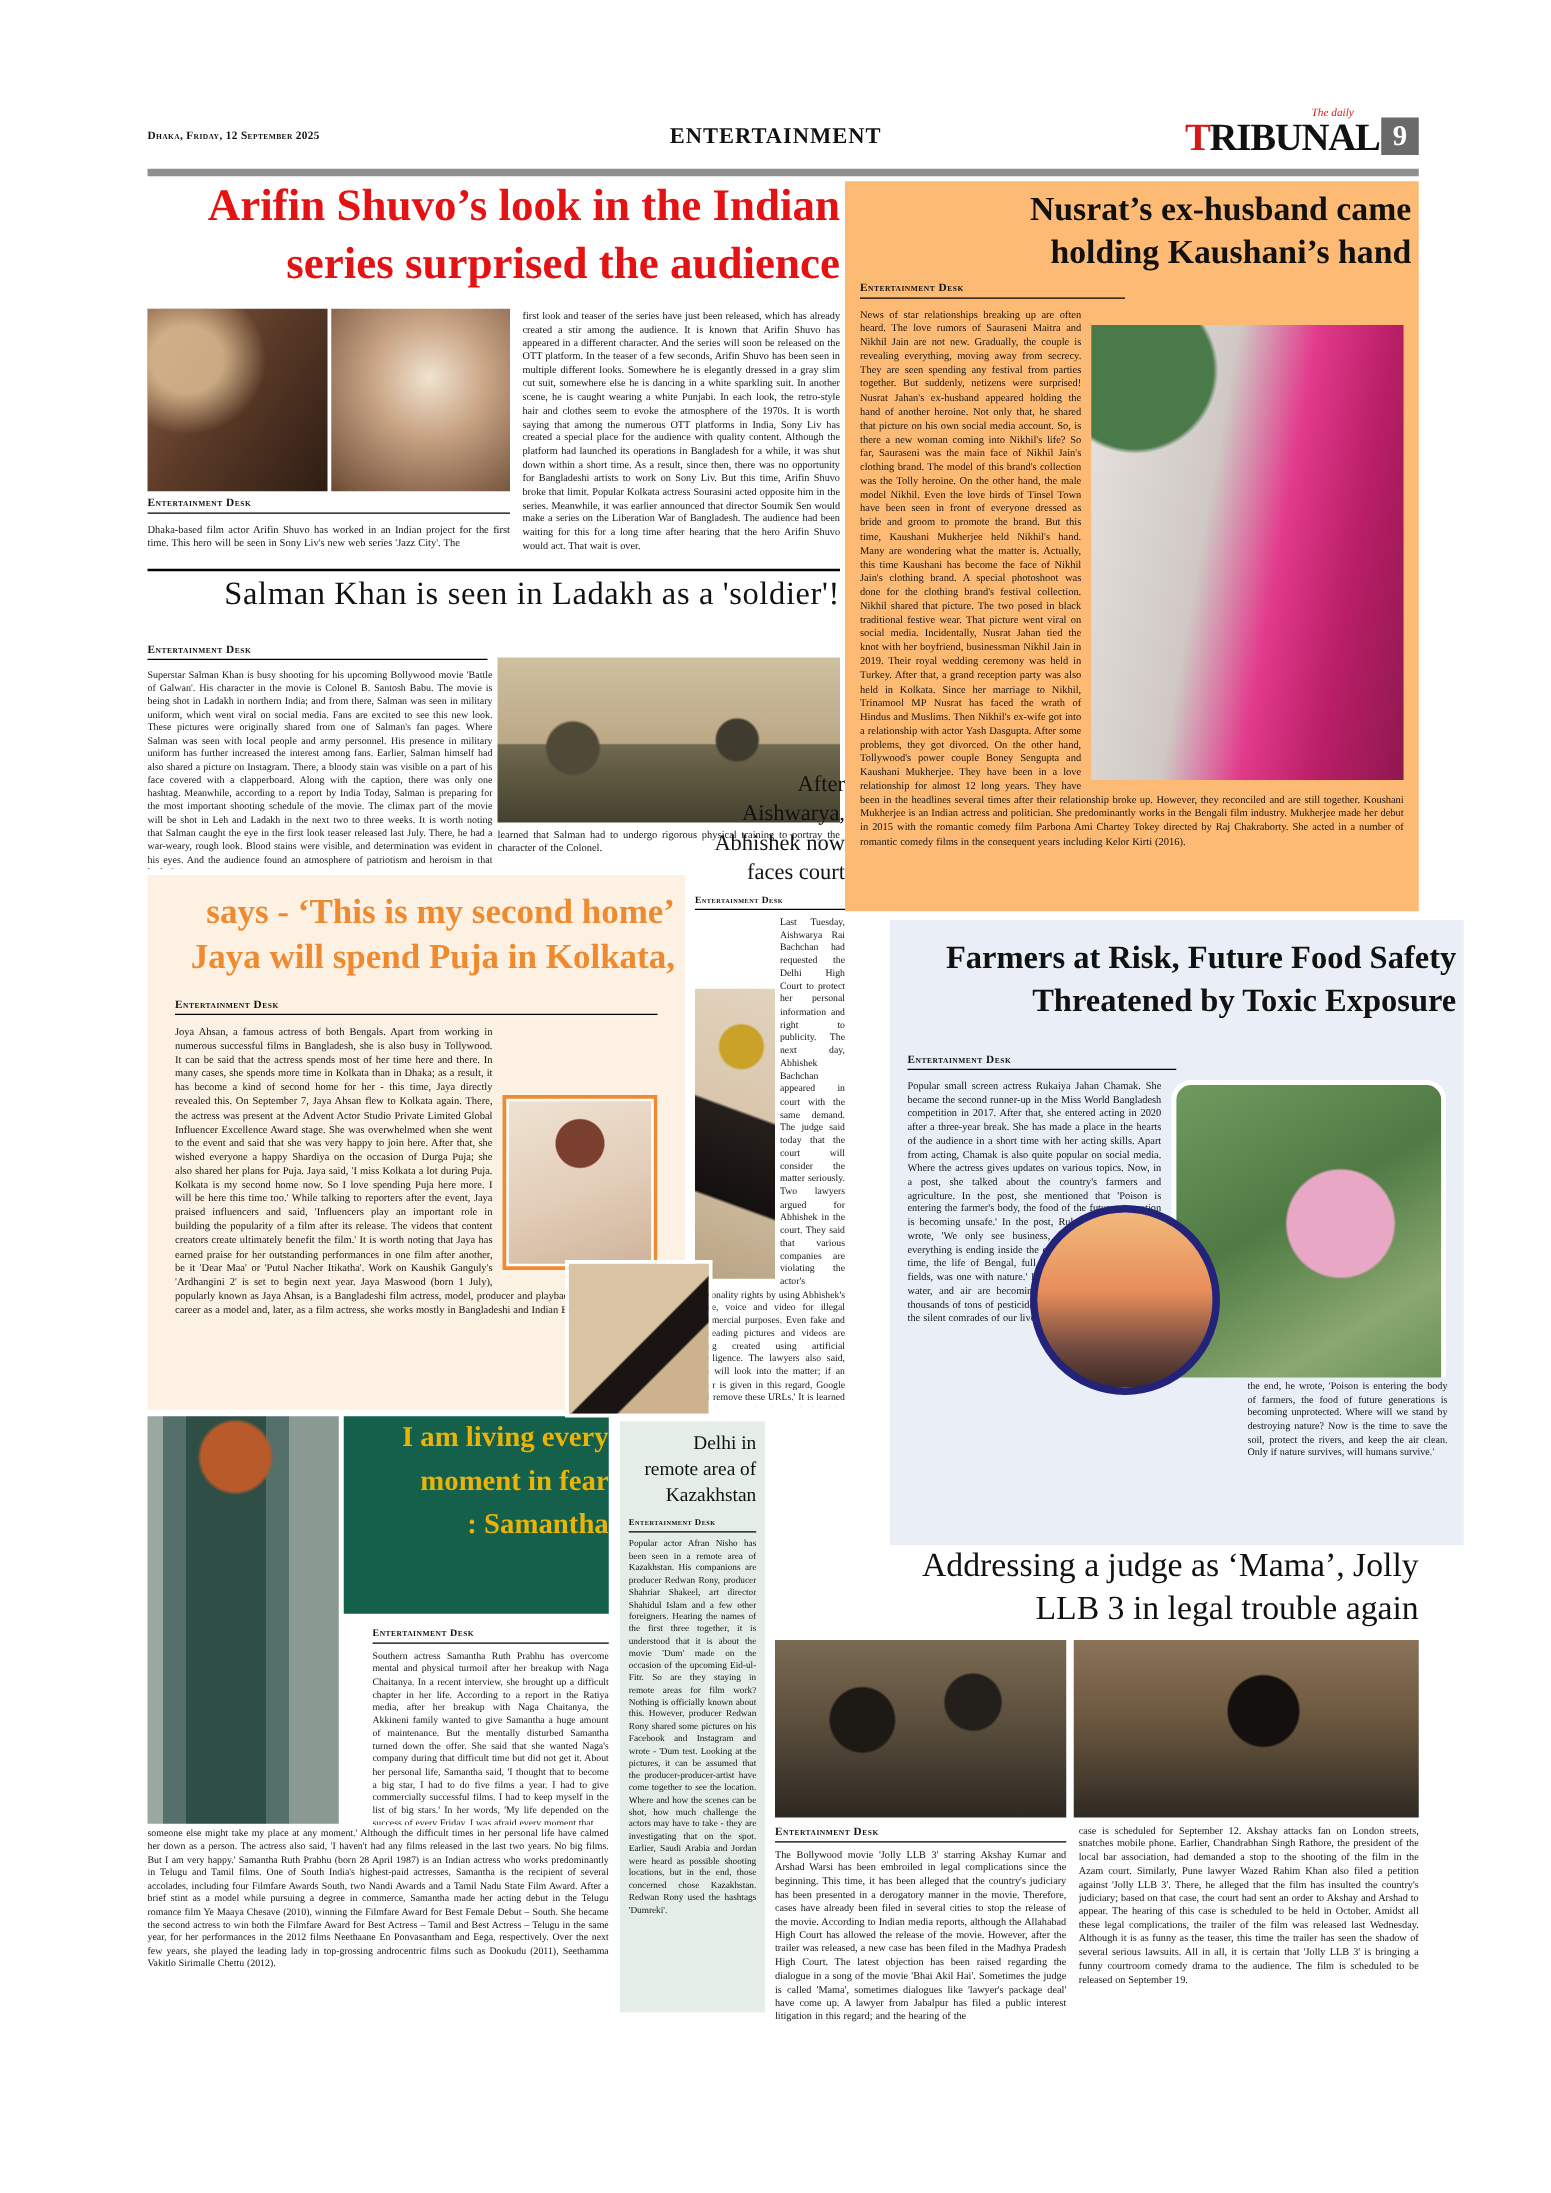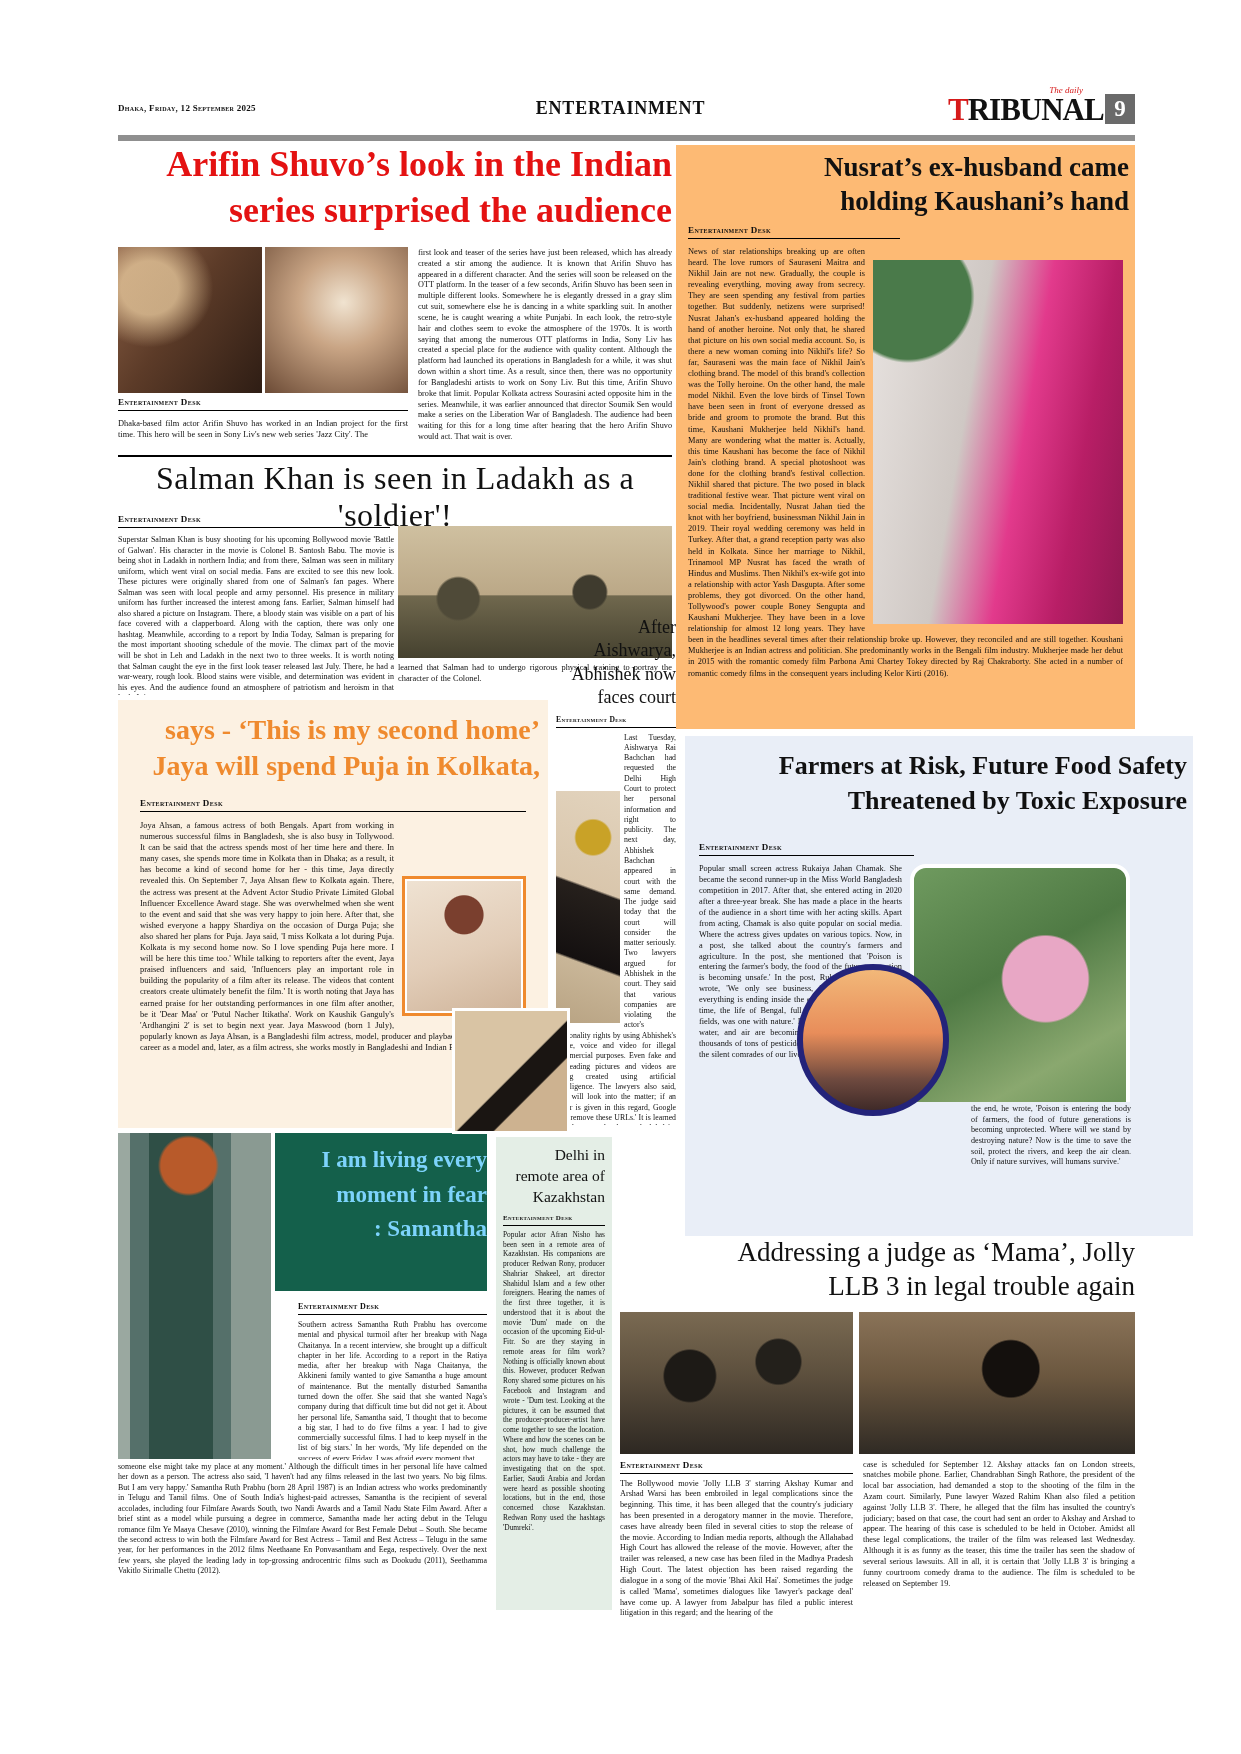--- a/index.html
+++ b/index.html
@@ -46,21 +46,21 @@
     <span>series surprised the audience</span>
   </div>
   <div class="abs ph ph-arifin1" style="left:118px;top:247px;width:144px;height:146px"></div>
   <div class="abs ph ph-arifin2" style="left:265px;top:247px;width:143px;height:146px"></div>
   <div class="abs body" style="left:418px;top:248px;width:254px;height:207px;font-size:8.2px">first look and teaser of the series have just been released, which has already created a stir among the audience. It is known that Arifin Shuvo has appeared in a different character. And the series will soon be released on the OTT platform. In the teaser of a few seconds, Arifin Shuvo has been seen in multiple different looks. Somewhere he is elegantly dressed in a gray slim cut suit, somewhere else he is dancing in a white sparkling suit. In another scene, he is caught wearing a white Punjabi. In each look, the retro-style hair and clothes seem to evoke the atmosphere of the 1970s. It is worth saying that among the numerous OTT platforms in India, Sony Liv has created a special place for the audience with quality content. Although the platform had launched its operations in Bangladesh for a while, it was shut down within a short time. As a result, since then, there was no opportunity for Bangladeshi artists to work on Sony Liv. But this time, Arifin Shuvo broke that limit. Popular Kolkata actress Sourasini acted opposite him in the series. Meanwhile, it was earlier announced that director Soumik Sen would make a series on the Liberation War of Bangladesh. The audience had been waiting for this for a long time after hearing that the hero Arifin Shuvo would act. That wait is over.</div>
   <div class="abs byline" style="left:118px;top:397px;width:290px">Entertainment Desk</div>
   <div class="abs body" style="left:118px;top:418px;width:290px;height:36px">Dhaka-based film actor Arifin Shuvo has worked in an Indian project for the first time. This hero will be seen in Sony Liv's new web series 'Jazz City'. The</div>
 
   <div class="abs" style="left:118px;top:455px;width:554px;height:2px;background:#000"></div>
 
-  <div class="abs" style="left:118px;top:460px;width:554px;text-align:center;font-size:32px;letter-spacing:.5px">Salman Khan is seen in Ladakh as a 'soldier'!</div>
+  <div class="abs" style="left:118px;top:460px;width:554px;text-align:right;font-size:26px;letter-spacing:.5px">Salman Khan is seen in Ladakh as a 'soldier'!</div>
   <div class="abs byline" style="left:118px;top:514px;width:272px">Entertainment Desk</div>
   <div class="abs body" style="left:118px;top:535px;width:276px;height:160px;font-size:8px">Superstar Salman Khan is busy shooting for his upcoming Bollywood movie 'Battle of Galwan'. His character in the movie is Colonel B. Santosh Babu. The movie is being shot in Ladakh in northern India; and from there, Salman was seen in military uniform, which went viral on social media. Fans are excited to see this new look. These pictures were originally shared from one of Salman's fan pages. Where Salman was seen with local people and army personnel. His presence in military uniform has further increased the interest among fans. Earlier, Salman himself had also shared a picture on Instagram. There, a bloody stain was visible on a part of his face covered with a clapperboard. Along with the caption, there was only one hashtag. Meanwhile, according to a report by India Today, Salman is preparing for the most important shooting schedule of the movie. The climax part of the movie will be shot in Leh and Ladakh in the next two to three weeks. It is worth noting that Salman caught the eye in the first look teaser released last July. There, he had a war-weary, rough look. Blood stains were visible, and determination was evident in his eyes. And the audience found an atmosphere of patriotism and heroism in that look. It is</div>
   <div class="abs ph ph-salman" style="left:398px;top:526px;width:274px;height:132px"></div>
   <div class="abs body" style="left:398px;top:662px;width:274px;height:28px">learned that Salman had to undergo rigorous physical training to portray the character of the Colonel.</div>
 
   <div class="abs" style="left:118px;top:700px;width:430px;height:428px;background:#fcf1e2">
     <div class="abs hl" style="left:8px;top:12px;right:8px;font-size:28px;line-height:1.3;color:#ef8a2e">
       <span>says - ‘This is my second home’</span>
       <span>Jaya will spend Puja in Kolkata,</span>
     </div>
@@ -93,21 +93,21 @@
       <span>Nusrat’s ex-husband came</span>
       <span>holding Kaushani’s hand</span>
     </div>
     <div class="abs byline" style="left:12px;top:80px;width:212px">Entertainment Desk</div>
     <div class="abs body" style="left:12px;top:101px;width:435px;height:476px;font-size:8.4px">
       <div class="ph ph-nusrat" style="float:right;width:250px;height:364px;margin:14px 0 6px 8px"></div>
       <span>News of star relationships breaking up are often heard. The love rumors of Sauraseni Maitra and Nikhil Jain are not new. Gradually, the couple is revealing everything, moving away from secrecy. They are seen spending any festival from parties together. But suddenly, netizens were surprised! Nusrat Jahan's ex-husband appeared holding the hand of another heroine. Not only that, he shared that picture on his own social media account. So, is there a new woman coming into Nikhil's life? So far, Sauraseni was the main face of Nikhil Jain's clothing brand. The model of this brand's collection was the Tolly heroine. On the other hand, the male model Nikhil. Even the love birds of Tinsel Town have been seen in front of everyone dressed as bride and groom to promote the brand. But this time, Kaushani Mukherjee held Nikhil's hand. Many are wondering what the matter is. Actually, this time Kaushani has become the face of Nikhil Jain's clothing brand. A special photoshoot was done for the clothing brand's festival collection. Nikhil shared that picture. The two posed in black traditional festive wear. That picture went viral on social media. Incidentally, Nusrat Jahan tied the knot with her boyfriend, businessman Nikhil Jain in 2019. Their royal wedding ceremony was held in Turkey. After that, a grand reception party was also held in Kolkata. Since her marriage to Nikhil, Trinamool MP Nusrat has faced the wrath of Hindus and Muslims. Then Nikhil's ex-wife got into a relationship with actor Yash Dasgupta. After some problems, they got divorced. On the other hand, Tollywood's power couple Boney Sengupta and Kaushani Mukherjee. They have been in a love relationship for almost 12 long years. They have been in the headlines several times after their relationship broke up. However, they reconciled and are still together. Koushani Mukherjee is an Indian actress and politician. She predominantly works in the Bengali film industry. Mukherjee made her debut in 2015 with the romantic comedy film Parbona Ami Chartey Tokey directed by Raj Chakraborty. She acted in a number of romantic comedy films in the consequent years including Kelor Kirti (2016).</span>
     </div>
   </div>
 
-  <div class="abs" style="left:685px;top:736px;width:508px;height:500px;background:#e9eef7">
+  <div class="abs" style="left:712px;top:736px;width:459px;height:500px;background:#e9eef7">
     <div class="abs hl" style="left:6px;top:12px;right:6px;font-size:26px;line-height:1.35">
       <span>Farmers at Risk, Future Food Safety</span>
       <span>Threatened by Toxic Exposure</span>
     </div>
     <div class="abs byline" style="left:14px;top:106px;width:215px">Entertainment Desk</div>
     <div class="abs body" style="left:14px;top:128px;width:431px;height:238px;font-size:8.3px">
       <div class="ph ph-farmers" style="float:right;width:220px;height:272px;margin:0 0 6px 8px;border:4px solid #fff;border-radius:16px"></div>
       <span>Popular small screen actress Rukaiya Jahan Chamak. She became the second runner-up in the Miss World Bangladesh competition in 2017. After that, she entered acting in 2020 after a three-year break. She has made a place in the hearts of the audience in a short time with her acting skills. Apart from acting, Chamak is also quite popular on social media. Where the actress gives updates on various topics. Now, in a post, she talked about the country's farmers and agriculture. In the post, she mentioned that 'Poison is entering the farmer's body, the food of the future generation is becoming unsafe.' In the post, Rukaiya Jahan Chamak wrote, 'We only see business, but no one sees that everything is ending inside the entire country. Once upon a time, the life of Bengal, full of rivers, canals, beels and fields, was one with nature.' In her words, 'Today, that soil, water, and air are becoming poisonous every day with thousands of tons of pesticides! Just think, bees, birds, fish, the silent comrades of our lives, are disappearing.' In</span>
     </div>
     <div class="abs ph ph-circle" style="left:112px;top:228px;width:152px;height:152px;border-radius:50%;border:6px solid #23237a;z-index:3"></div>
@@ -126,21 +126,21 @@
     <div style="display:flex;gap:10px;margin-top:6px">
       <div style="width:233px">
         <div class="byline">Entertainment Desk</div>
         <div class="body" style="margin-top:5px;font-size:8.2px;height:152px">The Bollywood movie 'Jolly LLB 3' starring Akshay Kumar and Arshad Warsi has been embroiled in legal complications since the beginning. This time, it has been alleged that the country's judiciary has been presented in a derogatory manner in the movie. Therefore, cases have already been filed in several cities to stop the release of the movie. According to Indian media reports, although the Allahabad High Court has allowed the release of the movie. However, after the trailer was released, a new case has been filed in the Madhya Pradesh High Court. The latest objection has been raised regarding the dialogue in a song of the movie 'Bhai Akil Hai'. Sometimes the judge is called 'Mama', sometimes dialogues like 'lawyer's package deal' have come up. A lawyer from Jabalpur has filed a public interest litigation in this regard; and the hearing of the</div>
       </div>
       <div class="body" style="width:272px;font-size:8.2px;height:172px">case is scheduled for September 12. Akshay attacks fan on London streets, snatches mobile phone. Earlier, Chandrabhan Singh Rathore, the president of the local bar association, had demanded a stop to the shooting of the film in the Azam court. Similarly, Pune lawyer Wazed Rahim Khan also filed a petition against 'Jolly LLB 3'. There, he alleged that the film has insulted the country's judiciary; based on that case, the court had sent an order to Akshay and Arshad to appear. The hearing of this case is scheduled to be held in October. Amidst all these legal complications, the trailer of the film was released last Wednesday. Although it is as funny as the teaser, this time the trailer has seen the shadow of several serious lawsuits. All in all, it is certain that 'Jolly LLB 3' is bringing a funny courtroom comedy drama to the audience. The film is scheduled to be released on September 19.</div>
     </div>
   </div>
 
   <div class="abs ph ph-samantha" style="left:118px;top:1133px;width:153px;height:326px"></div>
-  <div class="abs hl" style="left:275px;top:1133px;width:212px;height:158px;background:#14604b;color:#7dd3fc;font-size:23px;line-height:1.5;padding-top:10px">
+  <div class="abs hl" style="left:275px;top:1133px;width:212px;height:158px;background:#14604b;color:#eab308;font-size:23px;line-height:1.5;">
     <span>I am living every</span>
     <span>moment in fear</span>
     <span>: Samantha</span>
   </div>
   <div class="abs byline" style="left:298px;top:1302px;width:189px;font-size:8px">Entertainment Desk</div>
   <div class="abs body" style="left:298px;top:1320px;width:189px;height:140px;font-size:7.8px">Southern actress Samantha Ruth Prabhu has overcome mental and physical turmoil after her breakup with Naga Chaitanya. In a recent interview, she brought up a difficult chapter in her life. According to a report in the Ratiya media, after her breakup with Naga Chaitanya, the Akkineni family wanted to give Samantha a huge amount of maintenance. But the mentally disturbed Samantha turned down the offer. She said that she wanted Naga's company during that difficult time but did not get it. About her personal life, Samantha said, 'I thought that to become a big star, I had to do five films a year. I had to give commercially successful films. I had to keep myself in the list of big stars.' In her words, 'My life depended on the success of every Friday. I was afraid every moment that</div>
   <div class="abs body" style="left:118px;top:1462px;width:369px;height:148px;font-size:7.9px">someone else might take my place at any moment.' Although the difficult times in her personal life have calmed her down as a person. The actress also said, 'I haven't had any films released in the last two years. No big films. But I am very happy.' Samantha Ruth Prabhu (born 28 April 1987) is an Indian actress who works predominantly in Telugu and Tamil films. One of South India's highest-paid actresses, Samantha is the recipient of several accolades, including four Filmfare Awards South, two Nandi Awards and a Tamil Nadu State Film Award. After a brief stint as a model while pursuing a degree in commerce, Samantha made her acting debut in the Telugu romance film Ye Maaya Chesave (2010), winning the Filmfare Award for Best Female Debut – South. She became the second actress to win both the Filmfare Award for Best Actress – Tamil and Best Actress – Telugu in the same year, for her performances in the 2012 films Neethaane En Ponvasantham and Eega, respectively. Over the next few years, she played the leading lady in top-grossing androcentric films such as Dookudu (2011), Seethamma Vakitlo Sirimalle Chettu (2012).</div>
 
   <div class="abs" style="left:496px;top:1137px;width:116px;height:473px;background:#e4eee6;padding:8px 7px">
     <div class="hl" style="font-weight:400;font-size:15.5px;line-height:1.35">

